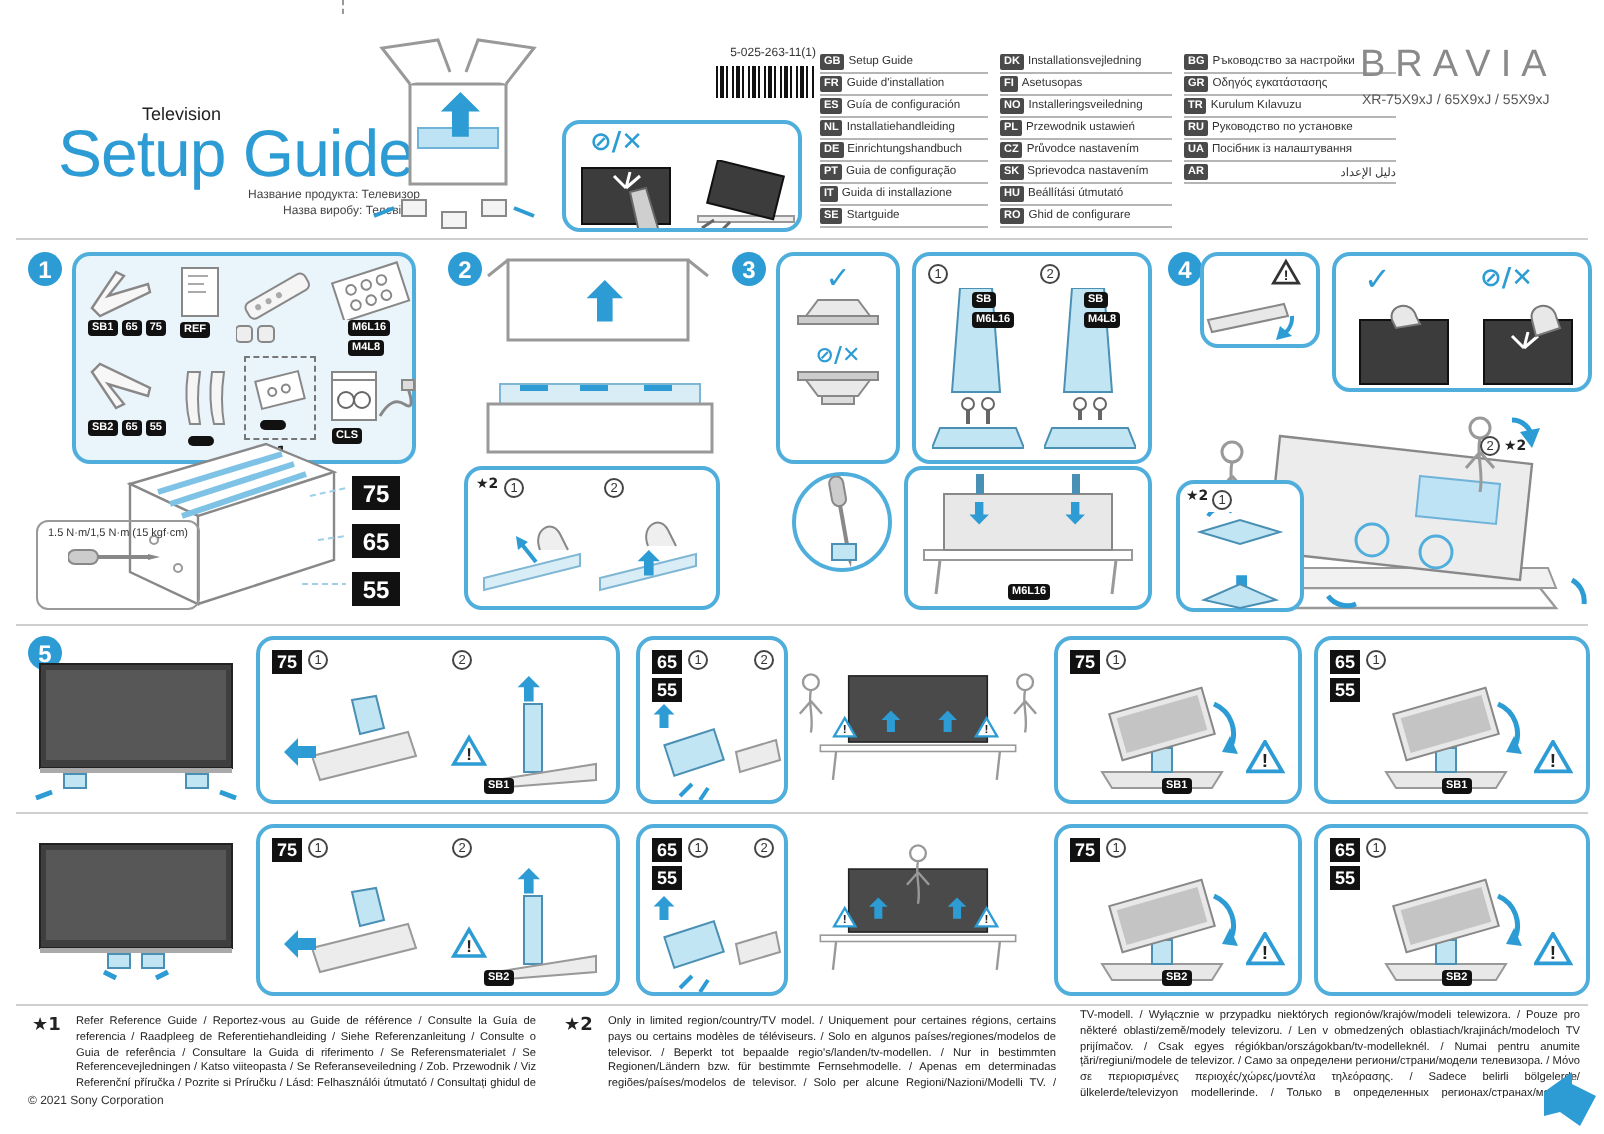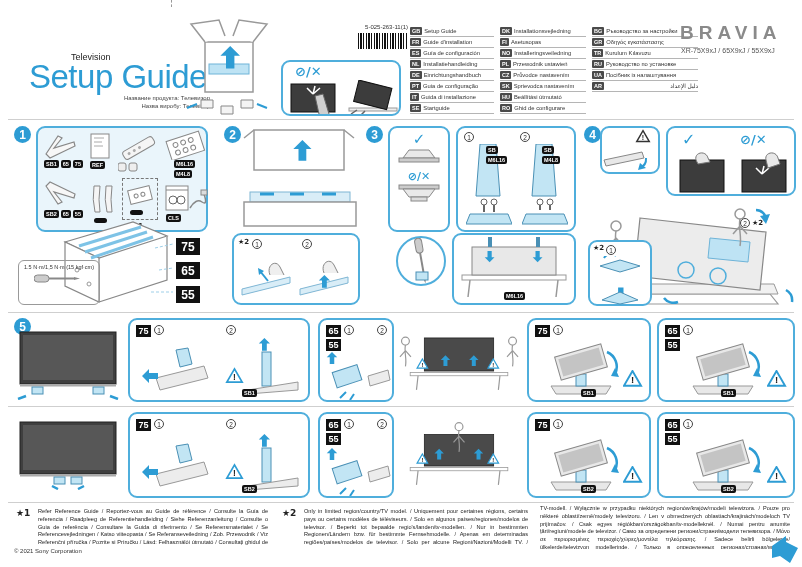--- a/index.html
+++ b/index.html
@@ -7,21 +7,21 @@
   body { position:relative; background:#fff; overflow:hidden;
          font-family:"Liberation Sans", sans-serif; color:#222; }
   .abs { position:absolute; }
   .hr { position:absolute; left:8px; width:786px; height:1px; background:#cfcfcf; }
 
   
   .sony { font-family:"DejaVu Serif", serif; font-weight:bold; font-size:21px; letter-spacing:1.5px; color:#161616; }
   .telev { font-size:9px; color:#222; }
   .title { font-size:33px; color:#2D9CD4; letter-spacing:-0.5px; }
   .pname { font-size:6px; color:#444; line-height:1.35; text-align:right; }
-  .bravia { font-size:19px; letter-spacing:5px; color:#8a8a8a; font-weight:700; }
+  .bravia { font-size:19px; letter-spacing:5px; color:#8a8a8a; font-weight:400; }
   .models { font-size:7px; color:#555; }
   .partno { font-size:6px; color:#333; text-align:right; }
   .barcode { background:repeating-linear-gradient(90deg,#111 0 1px,#fff 1px 2px,#111 2px 4px,#fff 4px 5px,#111 5px 6px,#fff 6px 8px); }
 
   
   .lang-col { display:flex; flex-direction:column; }
   .lang-row { display:flex; align-items:center; gap:2px; height:11px; border-bottom:1px solid #b5b5b5; overflow:hidden; }
   .lang-code { background:#4a4a4a; color:#fff; font-size:5.5px; font-weight:bold; padding:1px 2px; border-radius:1px; flex:none; }
   .lang-label { font-size:5.8px; color:#333; white-space:nowrap; flex:1; }
   .lang-col-3 .lang-row:last-child .lang-label { text-align:right; }

